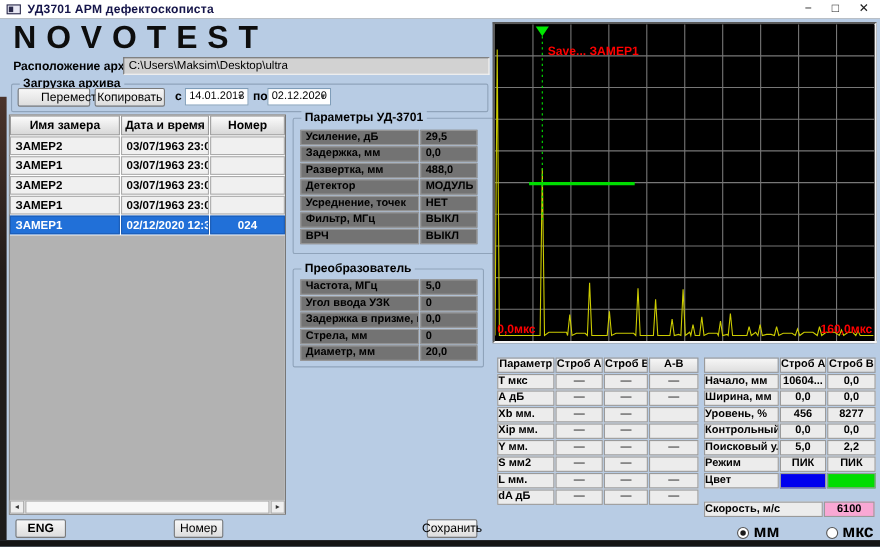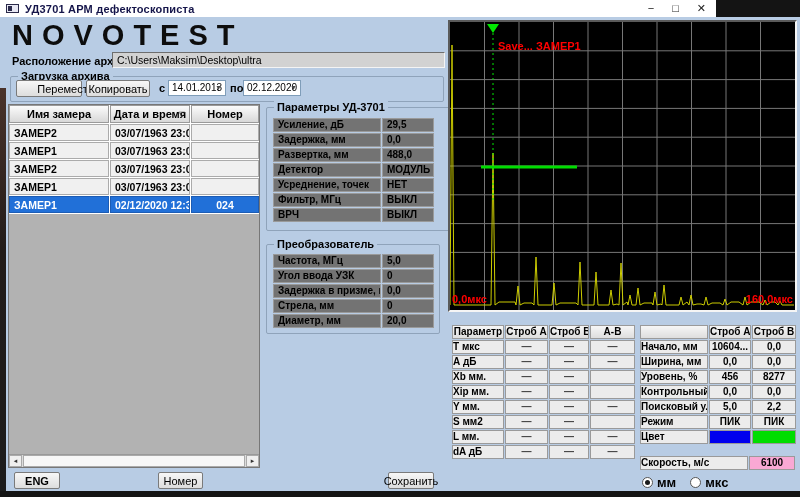--- a/index.html
+++ b/index.html
@@ -1,21 +1,21 @@
 <!DOCTYPE html>
 <html><head>
 <meta charset="utf-8">
 <style>
   * { box-sizing: border-box; margin: 0; padding: 0; }
   html,body { width:800px; height:497px; overflow:hidden; }
   body { font-family: "Liberation Sans", sans-serif; background:#141414; position:relative; }
   .screen { position:absolute; left:0; top:0; width:800px; height:497px; }
 
   
-  .titlebar { position:absolute; left:0; top:0; width:716px; height:17px; background:#ffffff; display:flex; align-items:center; }
+  .titlebar { position:absolute; left:0; top:0; width:800px; height:17px; background:#ffffff; display:flex; align-items:center; }
   .app-icon { width:13px; height:9px; margin-left:6px; border:1px solid #2a2a4a; background:#e8e8f4; position:relative; }
   .app-icon::before { content:""; position:absolute; left:1px; top:1px; width:4px; height:5px; background:#2a2a4a; }
   .title-text { margin-left:6px; font-size:11px; font-weight:600; color:#15154a; letter-spacing:0.2px; }
   .wincontrols { position:absolute; right:4px; top:0; height:17px; display:flex; gap:18px; align-items:center; padding-right:6px; }
   .wincontrols span { font-size:11px; color:#222; cursor:default; line-height:17px; }
 
   
   .client { position:absolute; left:0; top:17px; width:800px; height:474px; background:#b8cce4; }
   .left-edge { position:absolute; left:0; top:88px; width:6px; height:403px; background:linear-gradient(#4a332b,#221c1a 40%,#1c1c1c); }
 
@@ -82,21 +82,21 @@
     border:1px solid; border-color:#7a7a7a #e8e8e8 #e8e8e8 #7a7a7a; }
   .vscroll { position:absolute; right:0; top:0; width:13px; height:100%; background:#e9e9e9; border-left:1px solid #c0c0c0; display:flex; flex-direction:column; justify-content:space-between; }
   .vs-btn { width:12px; height:12px; background:#f2f2f2; border:1px solid #b5b5b5; font-size:7px; color:#555; display:flex; align-items:center; justify-content:center; }
 
   
   .scope { left:448px; top:20px; width:349px; height:292px; border:2px solid; border-color:#5a5a5a #f5f5f5 #f5f5f5 #5a5a5a; background:#000; }
   .scope svg { display:block; }
 
   
   .radio-row { left:642px; top:475px; display:flex; gap:14px; align-items:center; }
-  .radio { display:flex; align-items:center; gap:4px; font-size:13px; font-weight:bold; }
+  .radio { display:flex; align-items:center; gap:4px; font-size:16px; font-weight:bold;margin-left:28px; }
   .rdot { width:11px; height:11px; border-radius:50%; background:#fff; border:1px solid #555; position:relative; }
   .radio.on .rdot::after { content:""; position:absolute; left:2px; top:2px; width:5px; height:5px; border-radius:50%; background:#1a1a1a; }
 </style>
 </head>
 <body>
 
 <div class="screen">
 
   <div class="titlebar">
     <span class="app-icon"></span>

